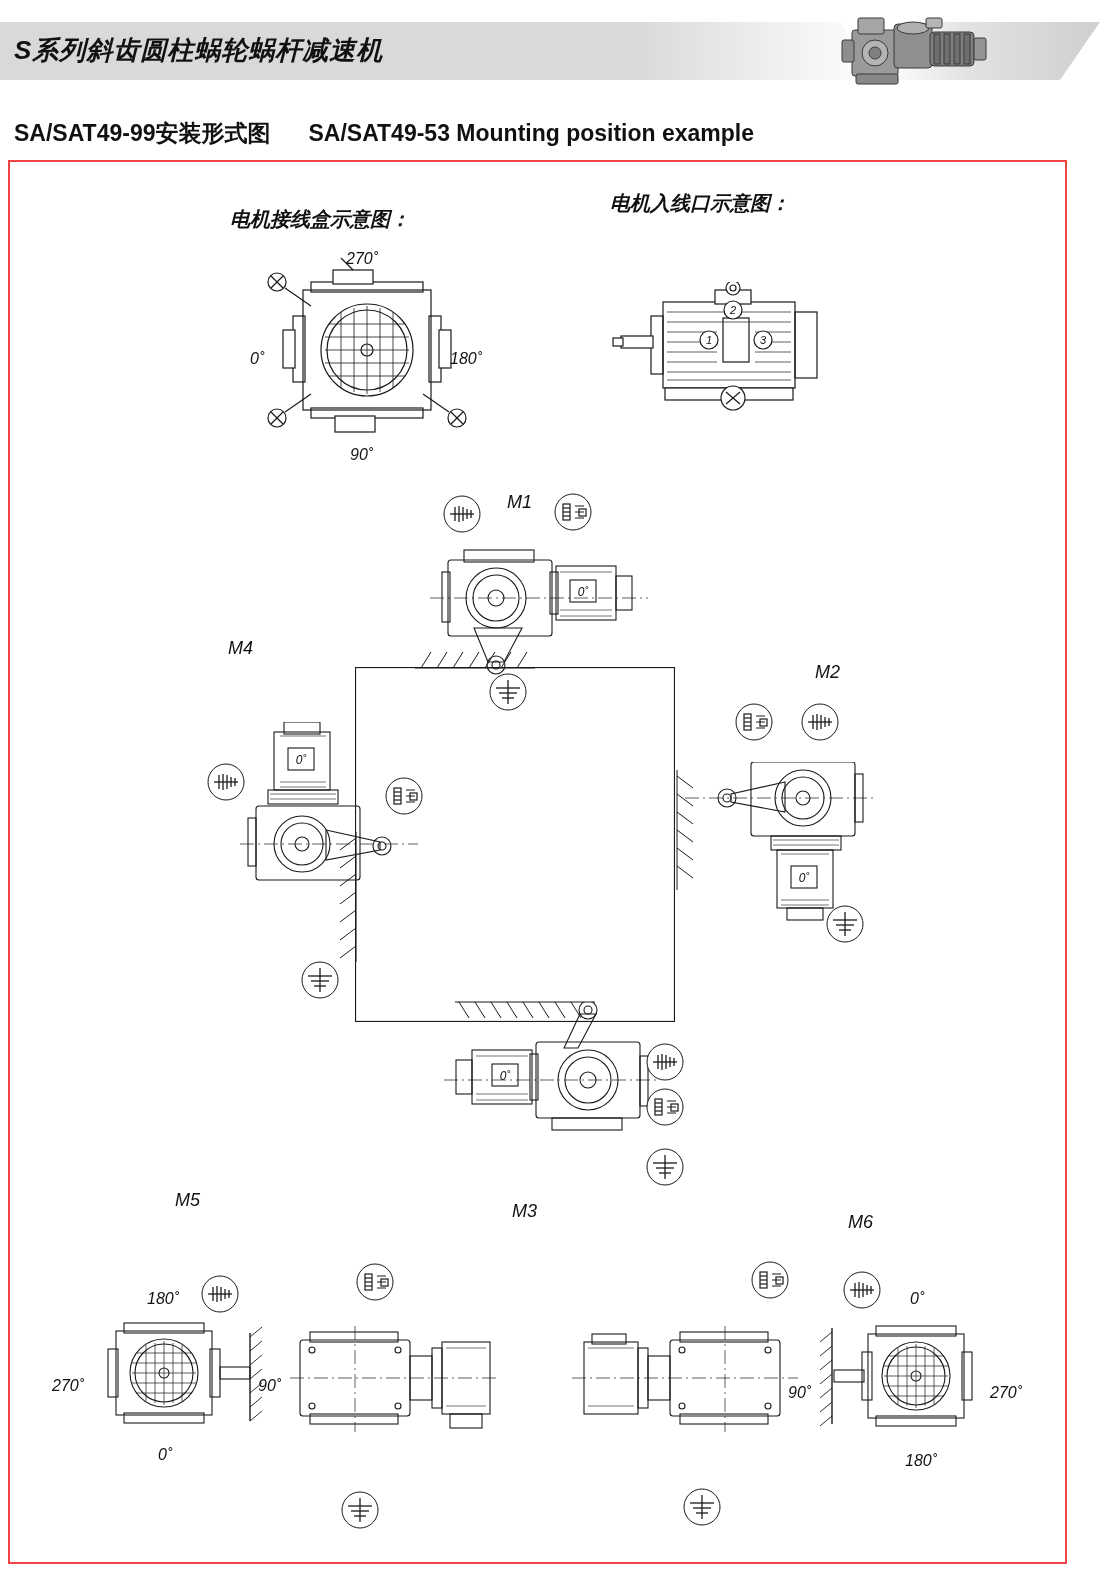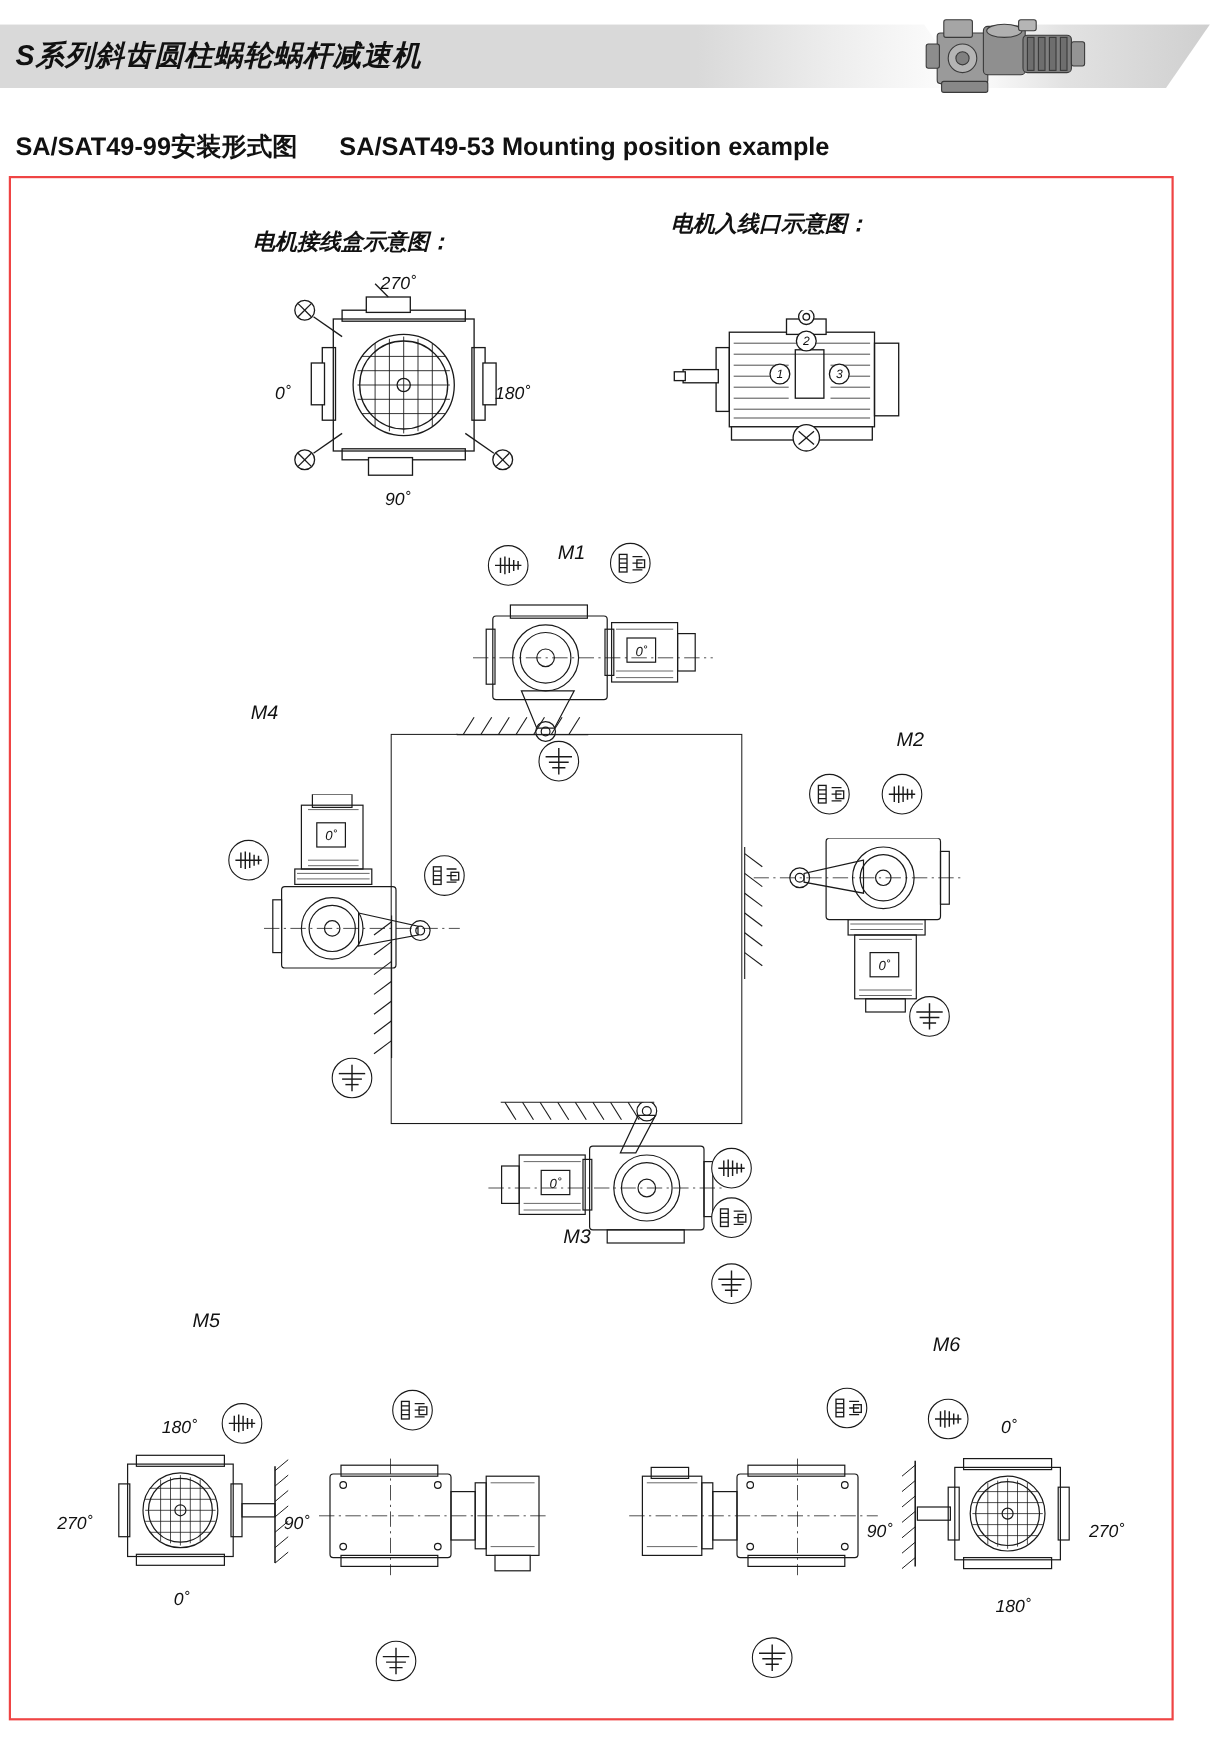--- a/index.html
+++ b/index.html
@@ -502,21 +502,21 @@
         <g stroke-width="0.6">
           <line x1="36" y1="54" x2="88" y2="54"></line>
           <line x1="36" y1="92" x2="88" y2="92"></line>
           <line x1="36" y1="98" x2="88" y2="98"></line>
         </g>
         <rect x="90" y="52" width="8" height="46"></rect>
         <line x1="4" y1="78" x2="218" y2="78" stroke-dasharray="14,4,2,4" stroke-width="0.7"></line>
       </g>
     </svg>
   </div>
-  <div class="pos-label" style="left:502px;top:952px;text-align:right;">M3</div>
+  <div class="pos-label" style="left:502px;top:1039px;text-align:right;">M3</div>
   <div class="sv" style="left:635px;top:880px;">
     <svg width="40" height="40" viewBox="0 0 40 40">
         <circle cx="20" cy="20" r="18" fill="#fff" stroke="#1a1a1a"></circle>
         <g stroke="#1a1a1a" stroke-width="1.3" fill="none">
           <line x1="8" y1="20" x2="32" y2="20"></line>
           <line x1="13" y1="13" x2="13" y2="27"></line>
           <line x1="17" y1="12" x2="17" y2="28"></line>
           <line x1="21" y1="13" x2="21" y2="27"></line>
           <line x1="25" y1="15" x2="25" y2="25"></line>
           <line x1="29" y1="16" x2="29" y2="24"></line>

